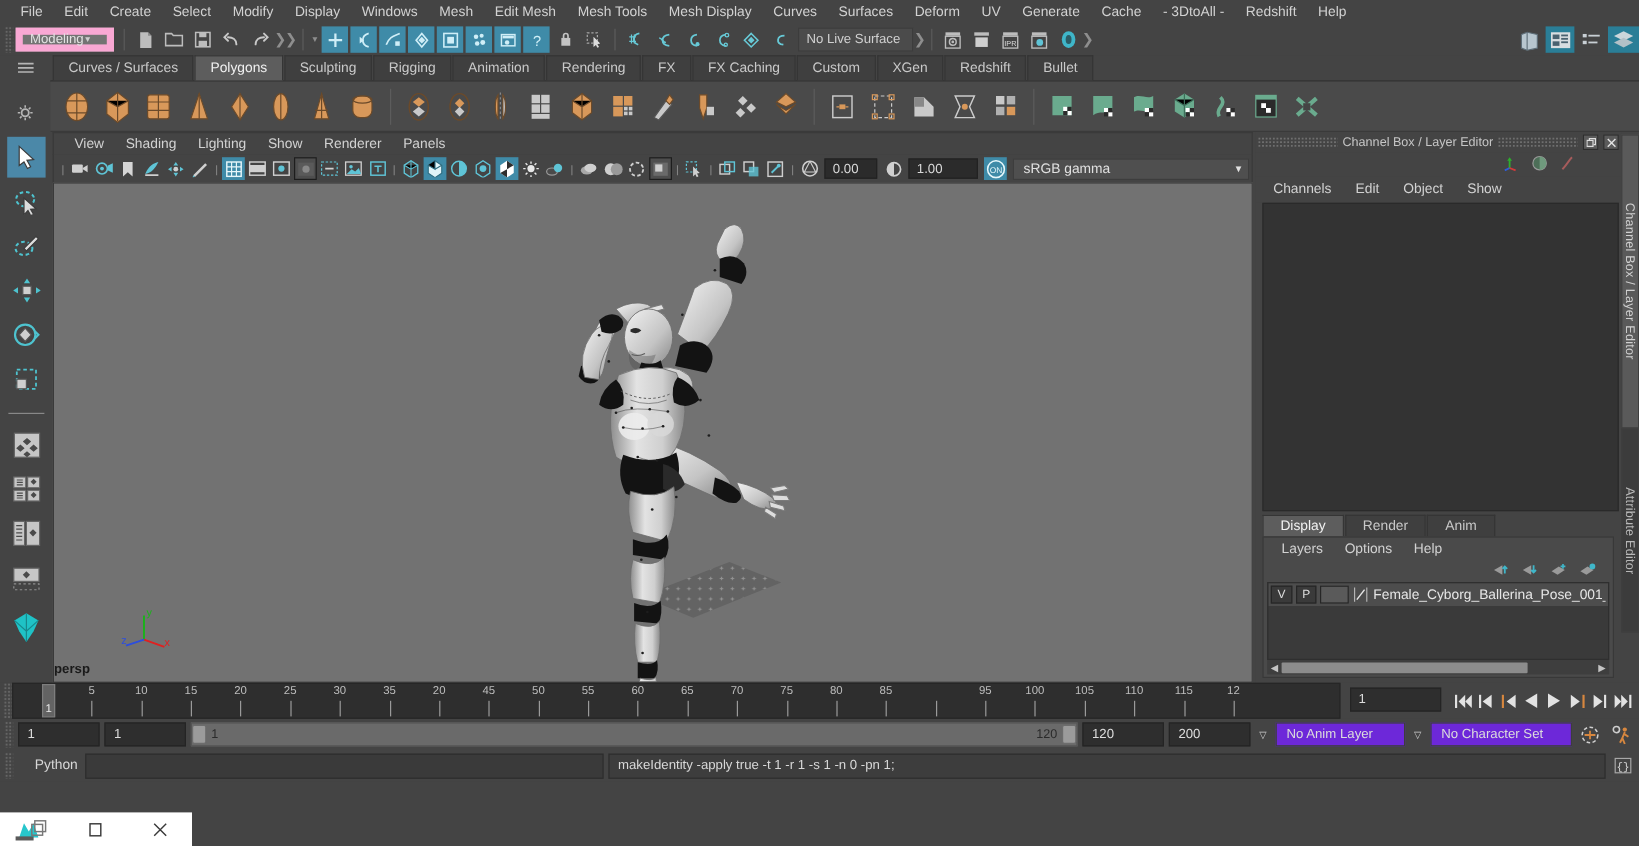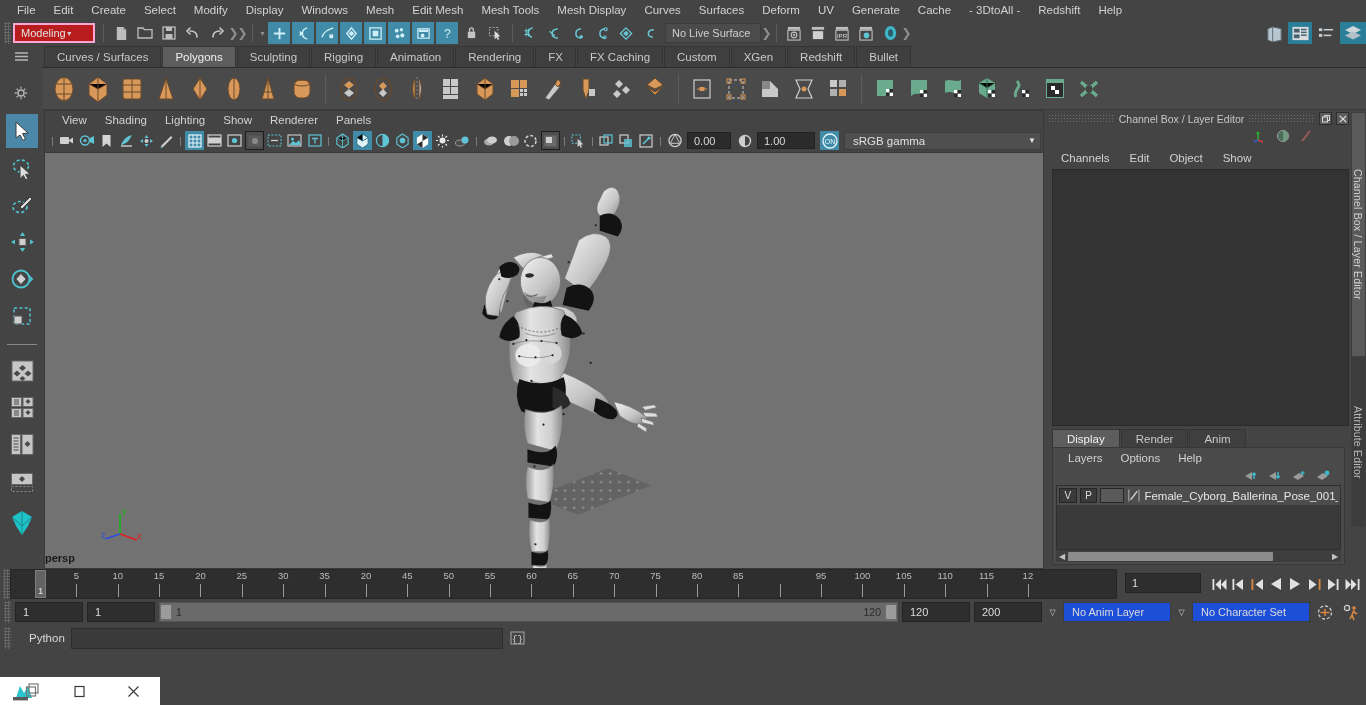--- a/index.html
+++ b/index.html
@@ -28,21 +28,21 @@
   .statusbar {
     height: 26px; display: flex; align-items: center;
     background: #444; padding-left: 4px; gap: 2px;
   }
   .gripdots {
     width: 7px; height: 22px; flex: 0 0 7px;
     background-image: radial-gradient(#6b6b6b 1px, transparent 1.2px);
     background-size: 3px 3px; opacity: .85;
   }
   .modesel {
-    width: 82px; height: 20px; background: #b91c1c; border: 2px solid #f9a8d4;
+    width: 82px; height: 20px; background: #737373; border: 6px solid #f9a8d4;
     display: flex; align-items: center; justify-content: flex-start;
     padding: 0 3px 0 6px; font-size: 11px; color: #e2e2e2; margin-right: 2px;
   }
   .modesel .arr { font-size: 7px; color: #cfcfcf; }
   .sep-v { width: 1px; height: 18px; background: #5b5b5b; margin: 0 4px; }
   .tick { width: 7px; height: 18px; color: #8e8e8e; font-size: 12px;
           display:flex;align-items:center;justify-content:center; }
 
   .ib { width: 22px; height: 22px; display: flex; align-items: center; justify-content: center;
         flex: 0 0 22px; cursor: default; }
@@ -214,21 +214,21 @@
     font-size: 11px; color: #ddd; display: flex; align-items: center; padding-left: 7px;
   }
   .rangeslider {
     flex: 1; height: 20px; background: #6a6a6a; border: 1px solid #555;
     position: relative; display: flex; align-items: center;
   }
   .rangeslider .handle { width: 12px; height: 16px; background: #9b9b9b; border: 1px solid #6d6d6d; border-radius: 2px; }
   .rangeslider .lbl { font-size: 10.5px; color: #2b2b2b; padding: 0 4px; }
   .drop-arrow { width: 13px; text-align: center; font-size: 8px; color: #c9c9c9; }
   .selfield {
-    height: 20px; background: #1d4ed8; border: 1px solid #3d3d3d; font-size: 11px;
+    height: 20px; background: #6d28d9; border: 1px solid #3d3d3d; font-size: 11px;
     color: #dcdcdc; display: flex; align-items: center; padding: 0 8px;
   }
 
   
   .cmdrow { height: 26px; display: flex; align-items: center; gap: 4px; padding: 0 4px; background: #444; }
   .cmd-label { width: 52px; font-size: 11.5px; color: #d8d8d8; padding-left: 14px; }
   .cmd-input { width: 432px; height: 21px; background: #3a3a3a; border: 1px solid #2d2d2d; }
   .cmd-out {
     flex: 1; height: 21px; background: #3d3d3d; border: 1px solid #2d2d2d;
     font-size: 11px; color: #d8d8d8; display: flex; align-items: center; padding-left: 7px;
@@ -1422,20 +1422,23 @@
             <path d="M12 6l-2 5 2 5M12 8l3 2M10 11l-2 4" stroke="#d7873f" stroke-width="1.6" fill="none"></path>
           </svg>
         </div>
     </div>
   </div>
 
   <div class="cmdrow">
     <div class="gripdots" style="height:22px"></div>
     <div class="cmd-label">Python</div>
     <div class="cmd-input"></div>
+    <div class="cmd-out">
+      <span>makeIdentity -apply true -t 1 -r 1 -s 1 -n 0 -pn 1;</span>
+    </div>
     <div class="cmd-brace">
         <svg width="15" height="14" viewBox="0 0 15 14">
           <rect x="1" y="1" width="13" height="12" fill="none" stroke="#a8a8a8" stroke-width="1"></rect>
           <text x="7.5" y="10.5" font-size="9" text-anchor="middle" fill="#d8d8d8" font-family="Liberation Mono">{}</text>
         </svg>
       </div>
   </div>
 
   <div class="bottomfill"></div>
   <div class="taskbar">

